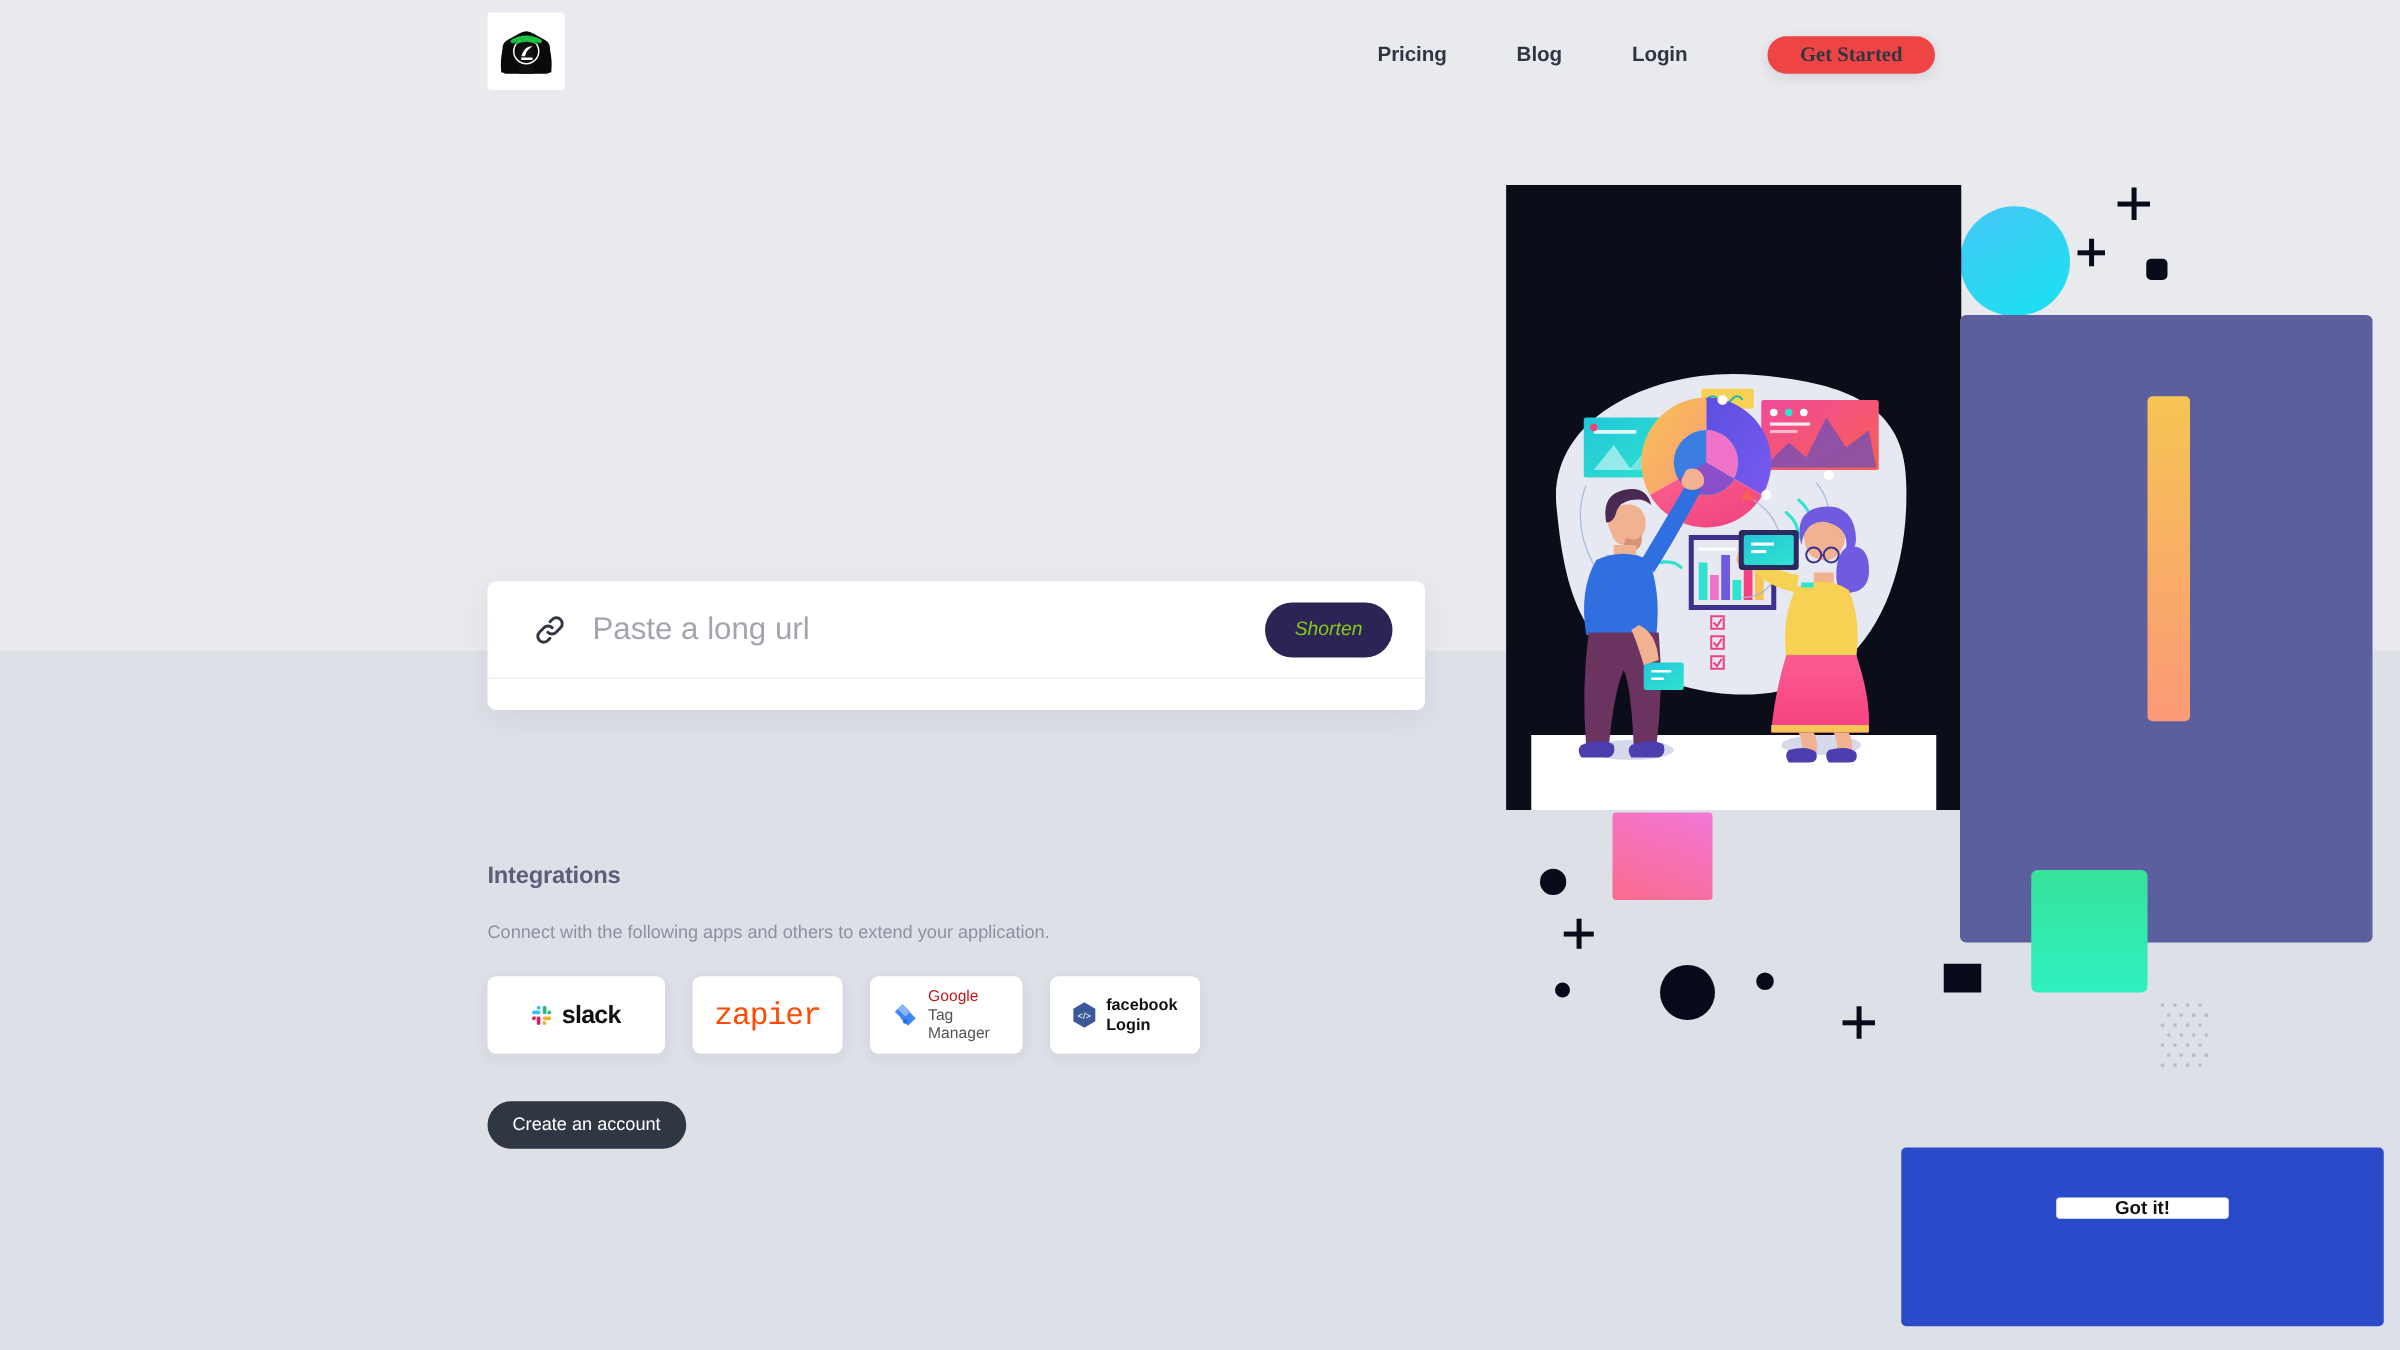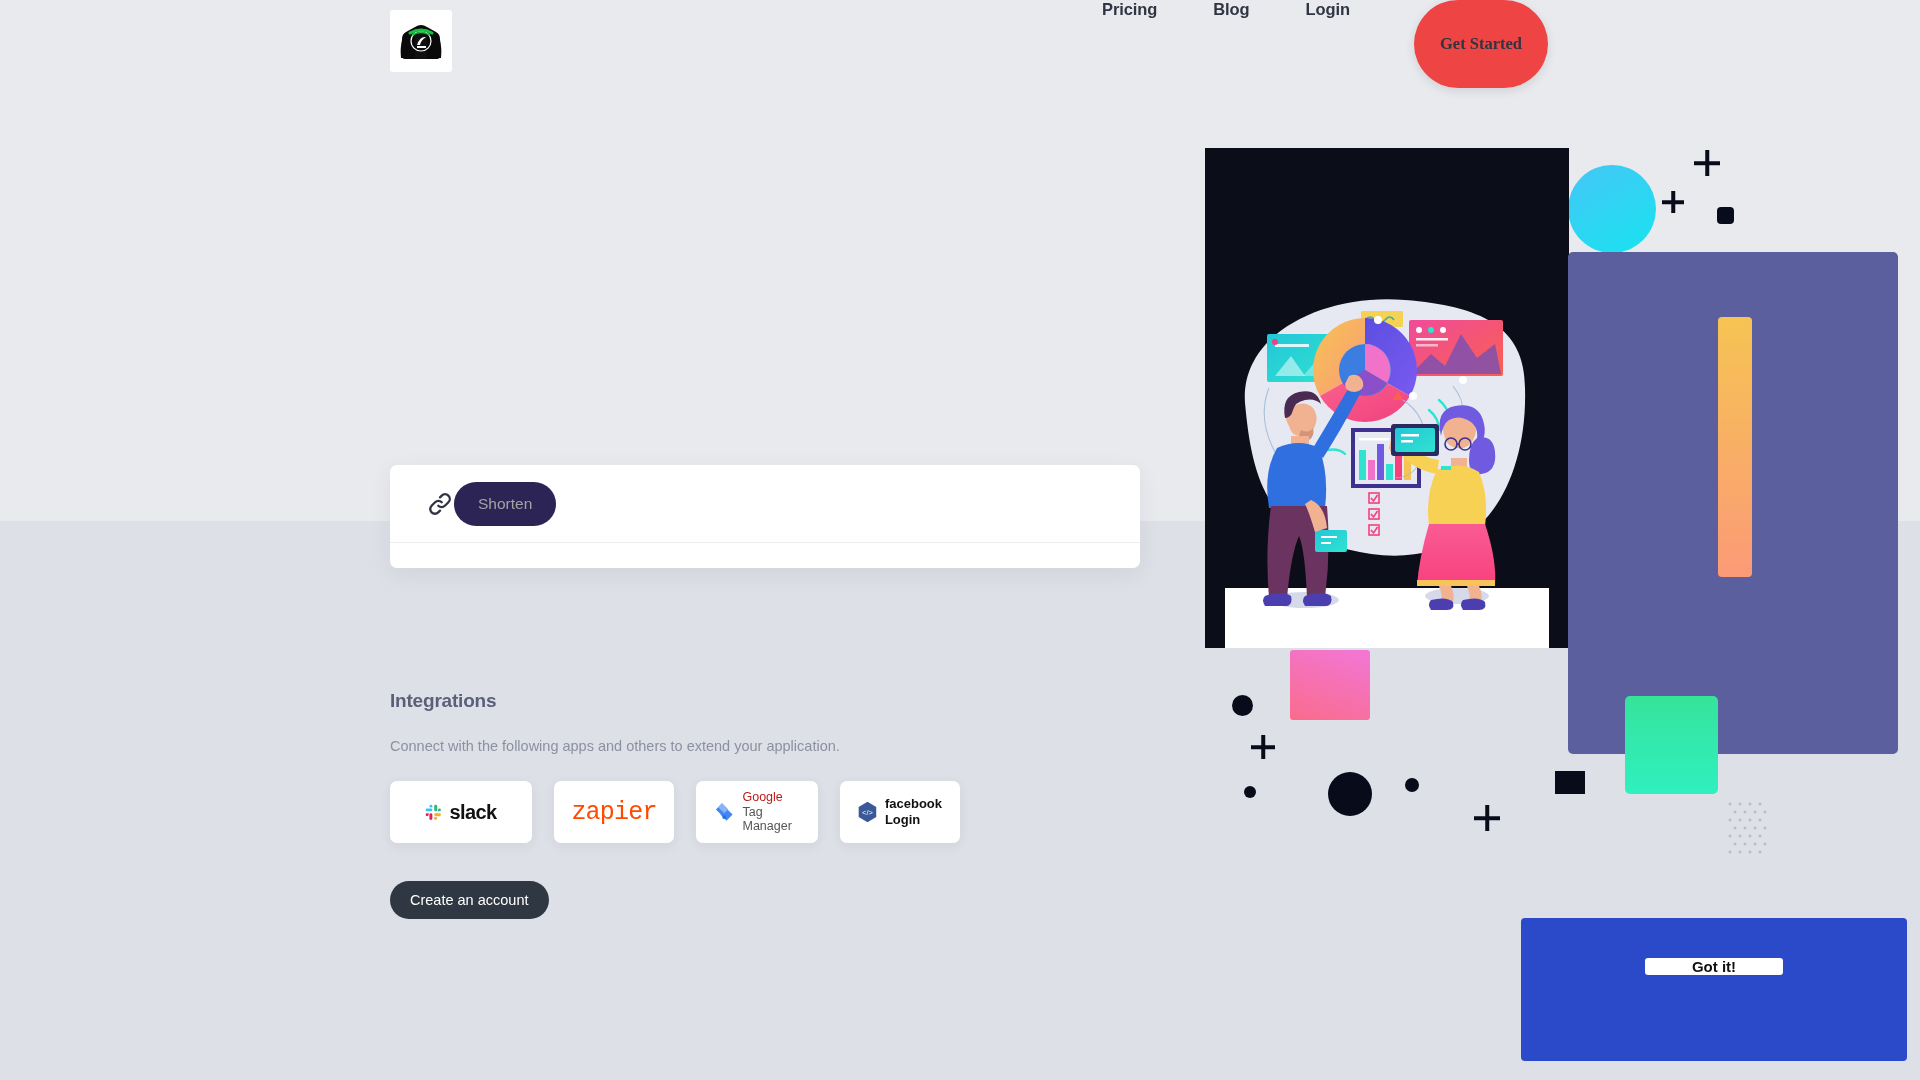--- a/index.html
+++ b/index.html
@@ -44,20 +44,21 @@
     display: flex; align-items: center; justify-content: center;
     overflow: hidden;
   }
   .logo svg { display: block; }
 
   .nav {
     position: absolute;
     right: 372px; top: 0;
     height: 88px;
     display: flex;
+    align-items: center;
     gap: 0;
   }
   .nav-link {
     color: #2f3542;
     font-size: 16.5px;
     font-weight: bold;
     text-decoration: none;
     padding: 0 28px;
     letter-spacing: -0.1px;
     cursor: pointer;
@@ -128,28 +129,29 @@
     font-family: inherit;
     font-size: 25px;
     color: #2f3542;
     margin-left: 20px;
     min-width: 0;
   }
   .url-input::placeholder { color: #a2a5ad; }
   .shorten-btn {
     flex: 0 0 auto;
     background: #2d2456;
-    color: #a3a3a3;
+    color: #84cc16;
     border: none;
     border-radius: 999px;
     font-family: inherit;
     font-size: 15.5px;
     padding: 13px 24px;
     cursor: pointer;
     white-space: nowrap;
+    font-style: italic;
   }
   .url-foot { position: absolute; left: 0; bottom: 0; width: 750px; height: 24px; }
 
   
   .integrations {
     position: absolute;
     left: 390px; top: 690px;
     width: 760px;
     z-index: 30;
   }
@@ -517,20 +519,21 @@
     </nav>
   </div>
 
 
   <div class="url-card">
     <div class="url-row">
       <svg class="link-icon" viewBox="0 0 24 24" fill="none" stroke="#2f3542" stroke-width="2" stroke-linecap="round" stroke-linejoin="round">
         <path d="M10.5 13.5a4 4 0 0 0 5.7 0l3-3a4 4 0 1 0-5.7-5.7l-1.5 1.5"></path>
         <path d="M13.5 10.5a4 4 0 0 0-5.7 0l-3 3a4 4 0 1 0 5.7 5.7l1.5-1.5"></path>
       </svg>
+      <input class="url-input" type="text" placeholder="Paste a long url" style="">
       <button class="shorten-btn">Shorten</button>
     </div>
     <div class="url-foot"></div>
   </div>
 
   <div class="integrations">
     <div class="int-title">Integrations</div>
     <div class="int-desc">Connect with the following apps and others to extend your application.</div>
 
     <div class="int-cards">

